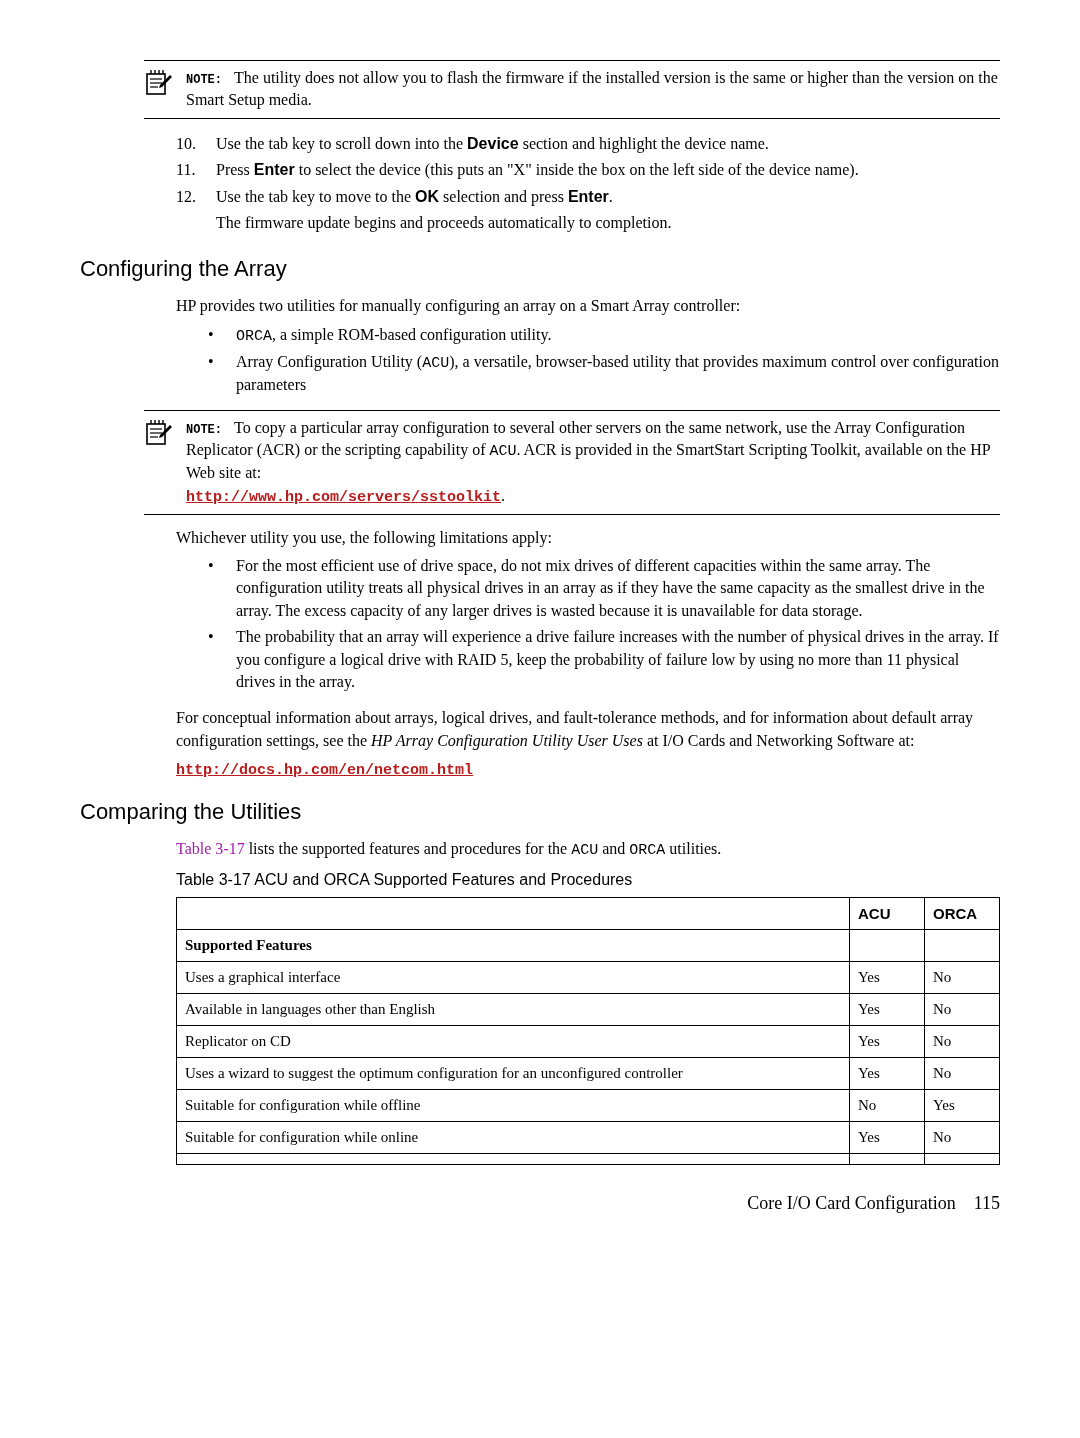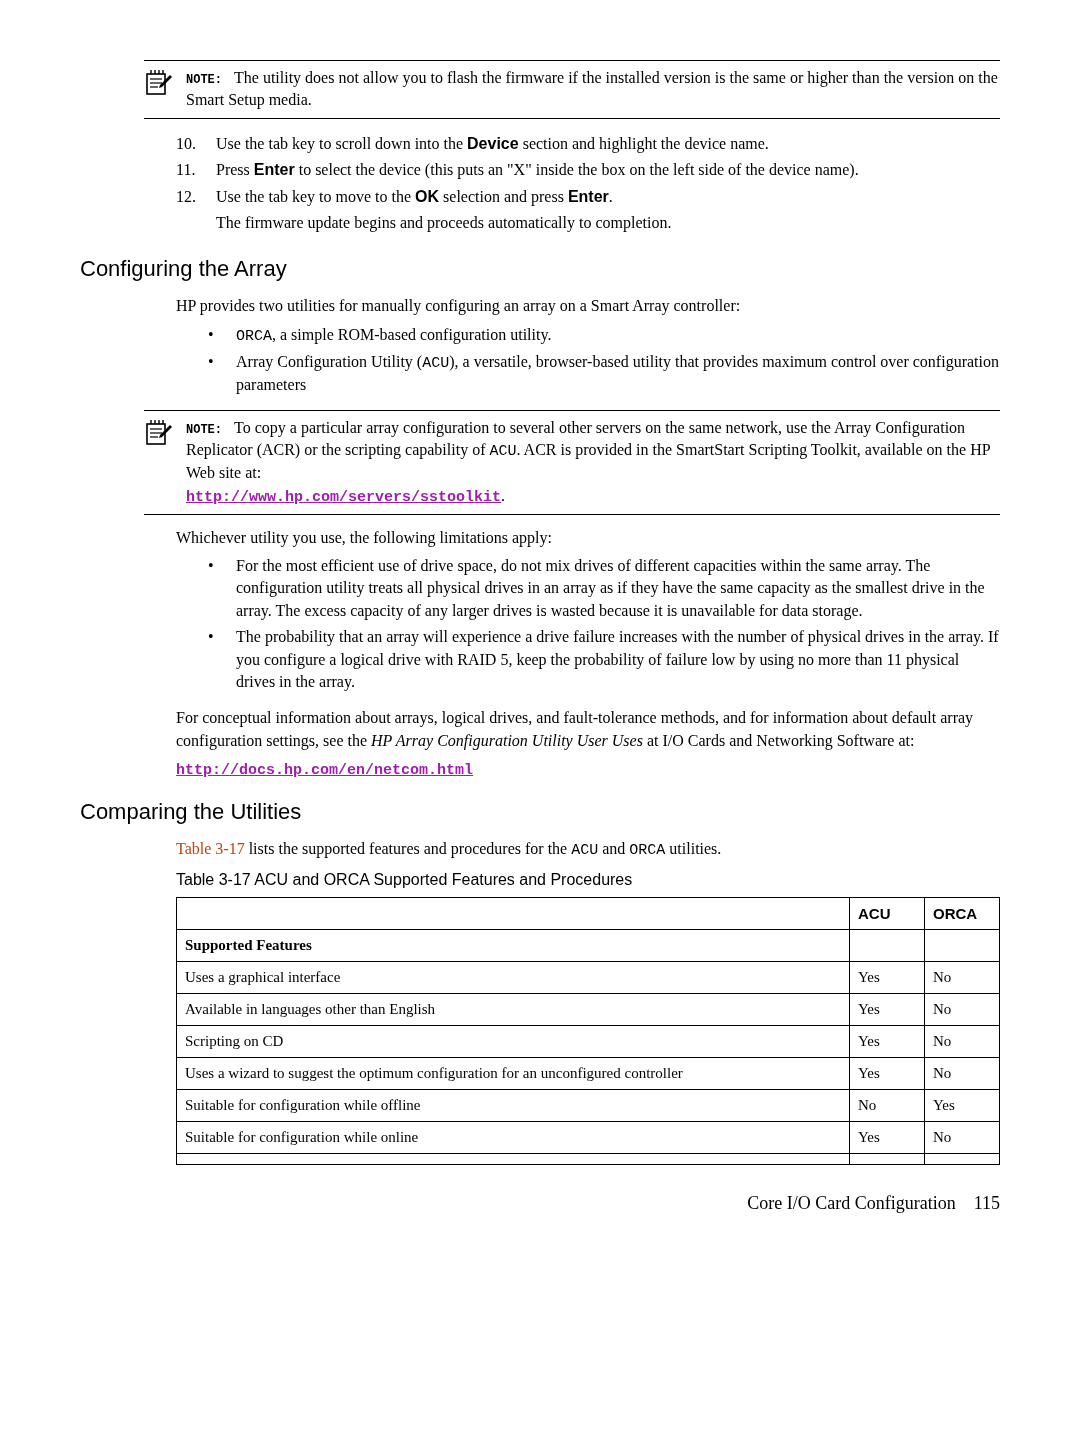--- a/index.html
+++ b/index.html
@@ -69,27 +69,27 @@
     }
     .ul-main li {
       display: flex;
       gap: 20px;
       margin-bottom: 4px;
     }
     .bullet { min-width: 8px; }
     .ul-body { flex: 1; }
     .mono { font-family: 'Courier New', Courier, monospace; font-size: 15px; }
     .link {
-      color: #a21caf;
+      color: #b91c1c;
       text-decoration: underline;
       font-family: 'Courier New', Courier, monospace;
       font-size: 15px;
       font-weight: bold;
     }
-    .ref-link { color: #c2410c; }
+    .ref-link { color: #a21caf; }
     .italic { font-style: italic; }
     .table-caption {
       font-family: 'Trebuchet MS', Arial, sans-serif;
       font-weight: normal;
       font-size: 16px;
       margin: 8px 0 6px 96px;
     }
     table {
       border-collapse: collapse;
       margin-left: 96px;
@@ -235,21 +235,21 @@
         <td>Uses a graphical interface</td>
         <td>Yes</td>
         <td>No</td>
       </tr>
       <tr>
         <td>Available in languages other than English</td>
         <td>Yes</td>
         <td>No</td>
       </tr>
       <tr>
-        <td>Scripting on CD</td>
+        <td>Replicator on CD</td>
         <td>Yes</td>
         <td>No</td>
       </tr>
       <tr>
         <td>Uses a wizard to suggest the optimum configuration for an unconfigured controller</td>
         <td>Yes</td>
         <td>No</td>
       </tr>
       <tr>
         <td>Suitable for configuration while offline</td>

